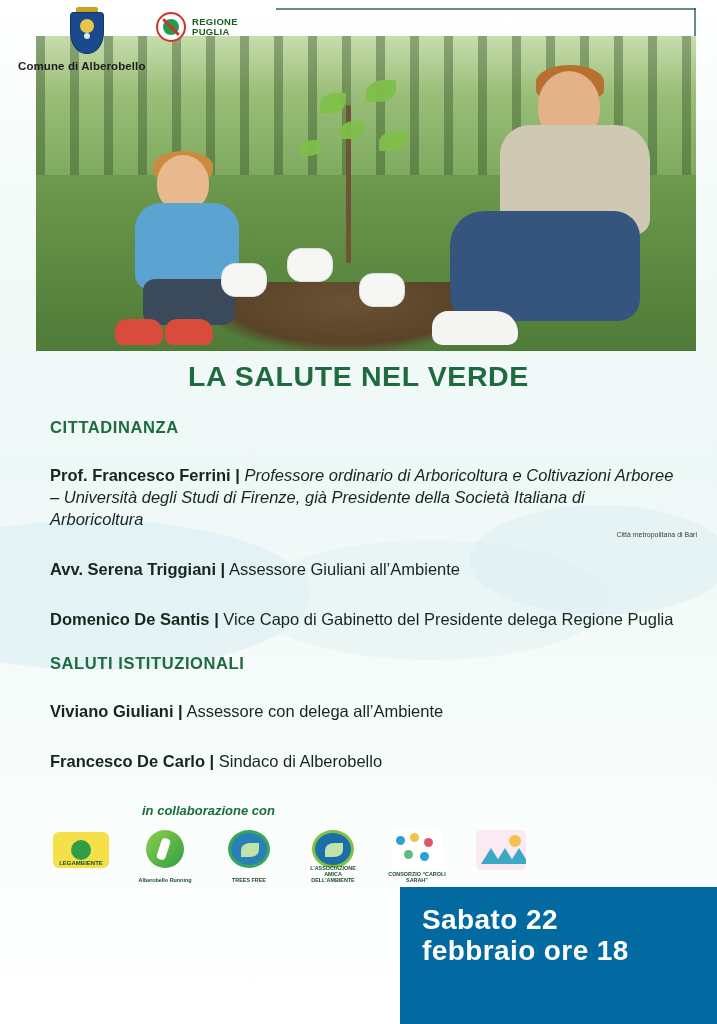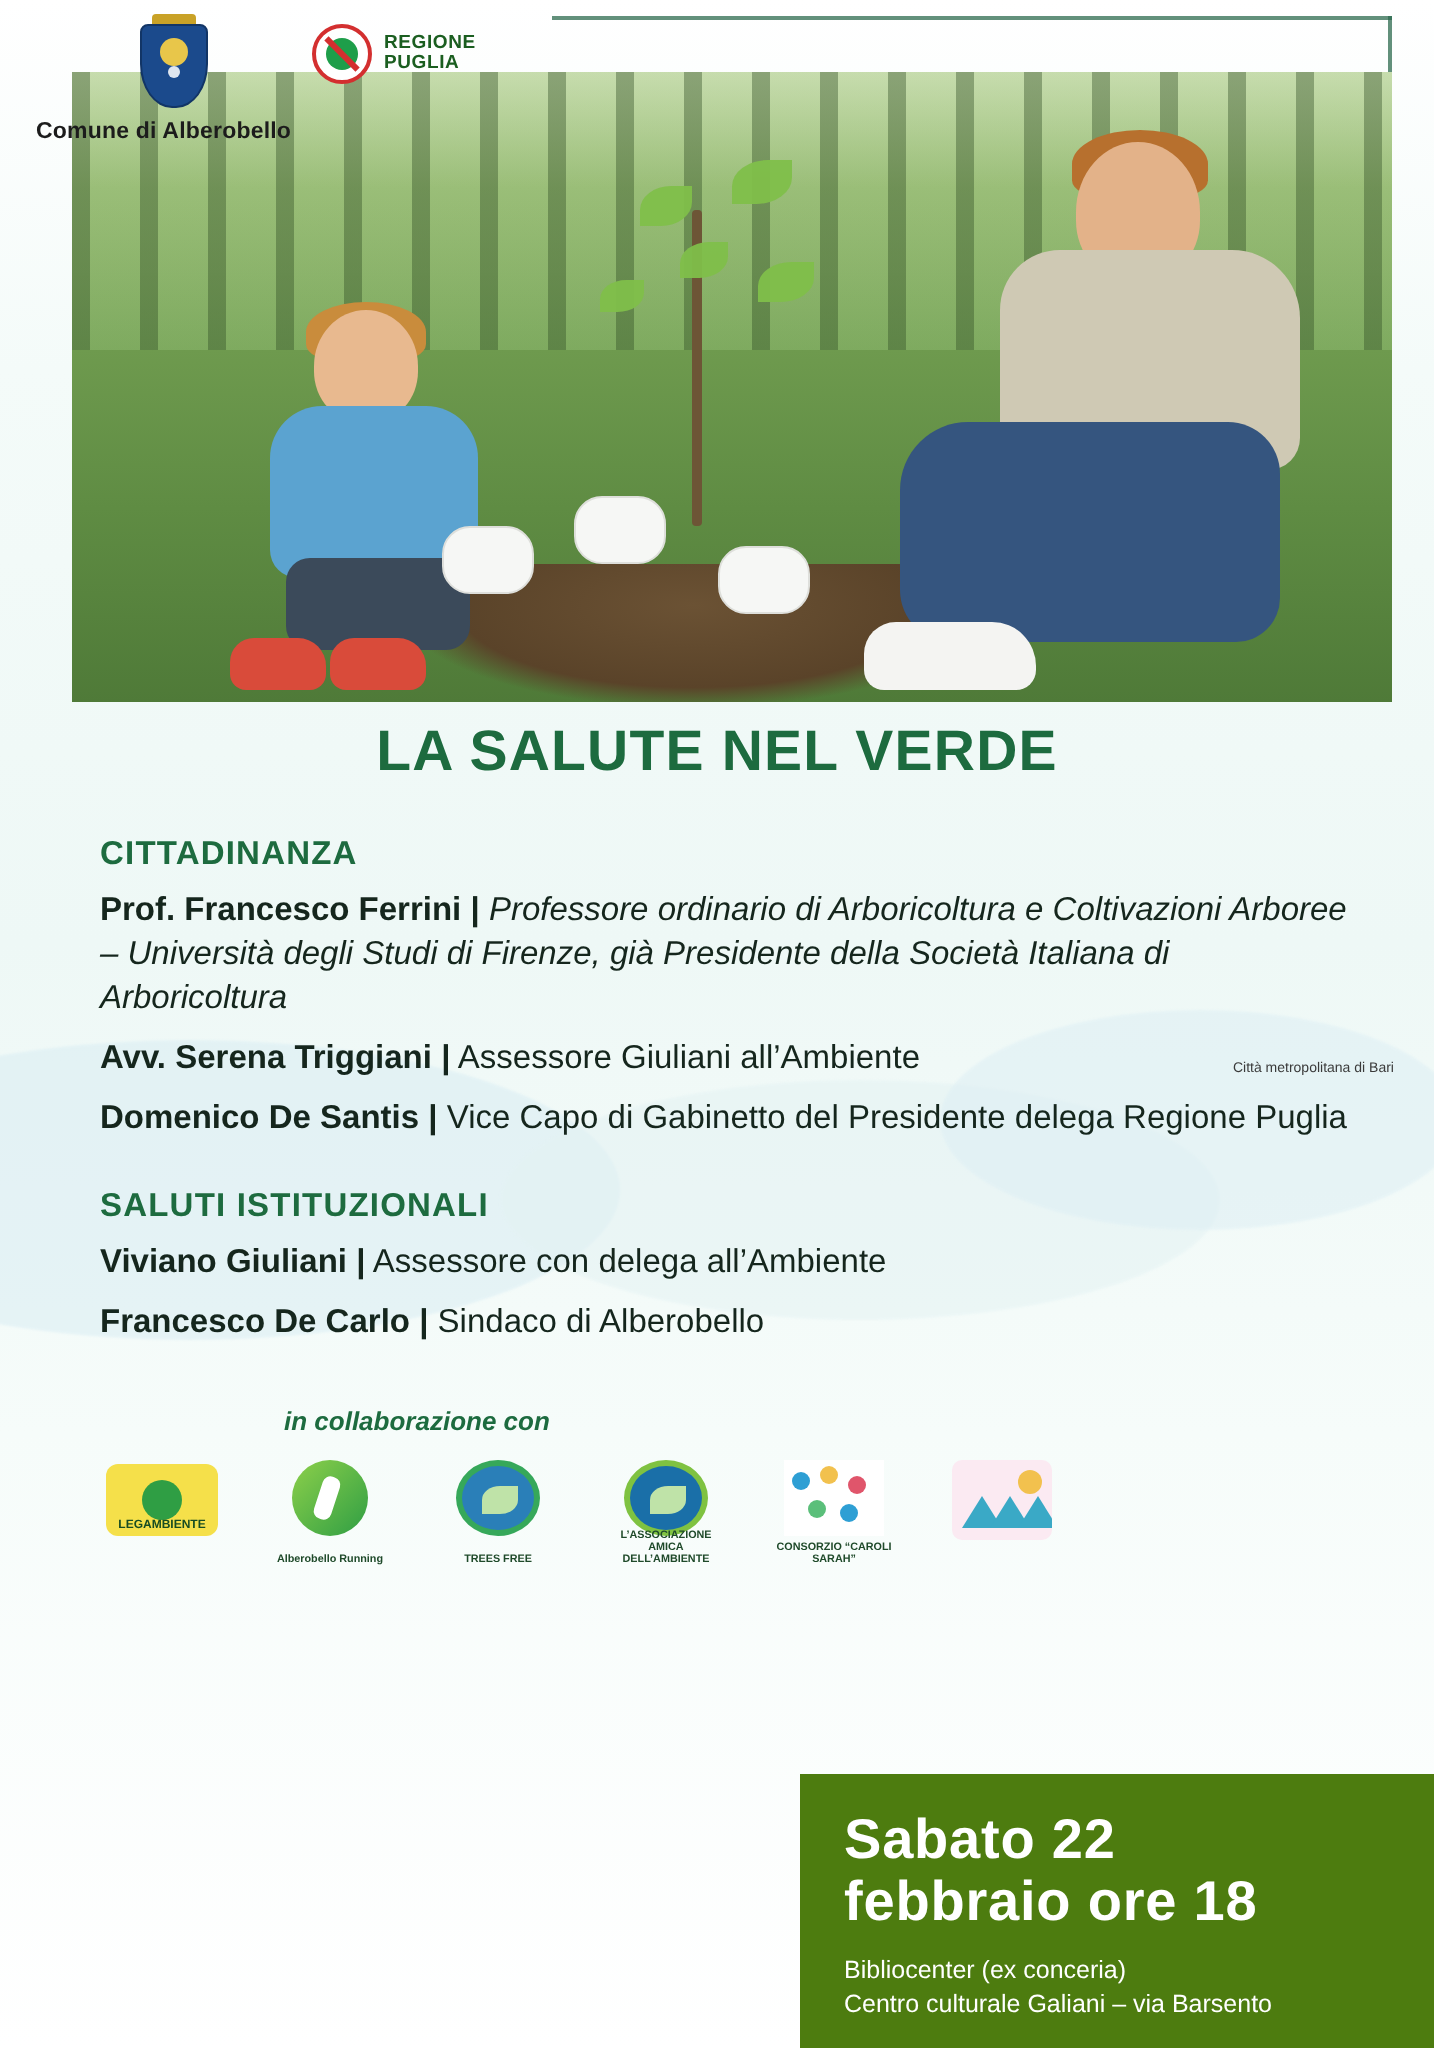--- a/index.html
+++ b/index.html
@@ -244,21 +244,21 @@
 
   .section-label {
     margin-top: 24px;
     color: #1d6b3f;
     font-weight: bold;
     font-size: 16.5px;
     letter-spacing: .6px;
     padding-left: 8px;
   }
   .speaker {
-    margin-top: 8px;
+    margin-top: 28px;
     font-size: 16.5px;
     color: #15261d;
     line-height: 1.32;
     padding-left: 8px;
   }
   .speaker .nm { font-weight: bold; }
   .speaker .sep { font-weight: bold; }
   .speaker .role { font-style: italic; }
   .speaker.plain .role { font-style: normal; }
 
@@ -339,21 +339,21 @@
   .trulli .sun {
     position: absolute; right: 5px; top: 5px; width: 12px; height: 12px;
     border-radius: 50%; background: #f2c14e;
   }
 
   
   .infobox {
     position: absolute;
     right: 0; bottom: 0;
     width: 317px; height: 137px;
-    background: #4d7c0f;
+    background: #0369a1;
     color: #ffffff;
     padding: 18px 20px 14px 22px;
     z-index: 8;
   }
   .infobox .date {
     font-size: 28px;
     font-weight: bold;
     line-height: 1.1;
     letter-spacing: .4px;
   }
@@ -508,18 +508,14 @@
         </div>
       </div>
     </div>
   </div>
 
   <div class="infobox">
     <div class="date">
       <div>Sabato 22</div>
       <div>febbraio ore 18</div>
     </div>
-    <div class="venue">
-      <div>Bibliocenter (ex conceria)</div>
-      <div>Centro culturale Galiani – via Barsento</div>
-    </div>
   </div>
 </div>
 
 </body></html>

